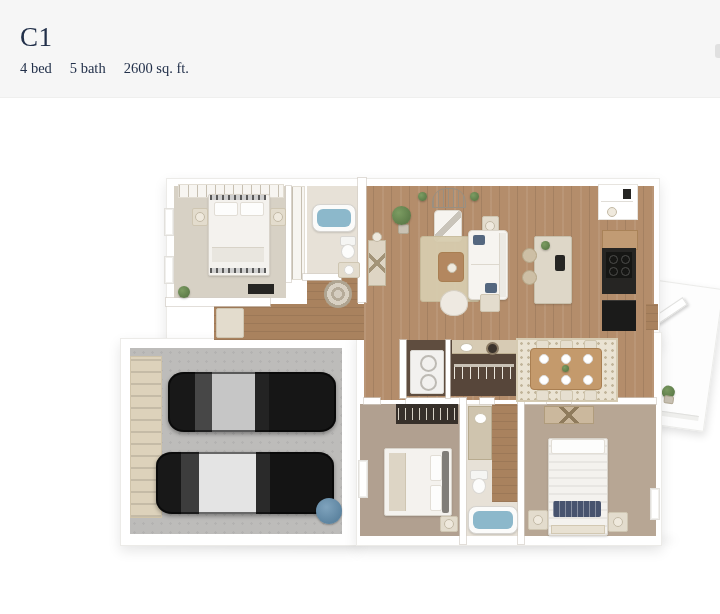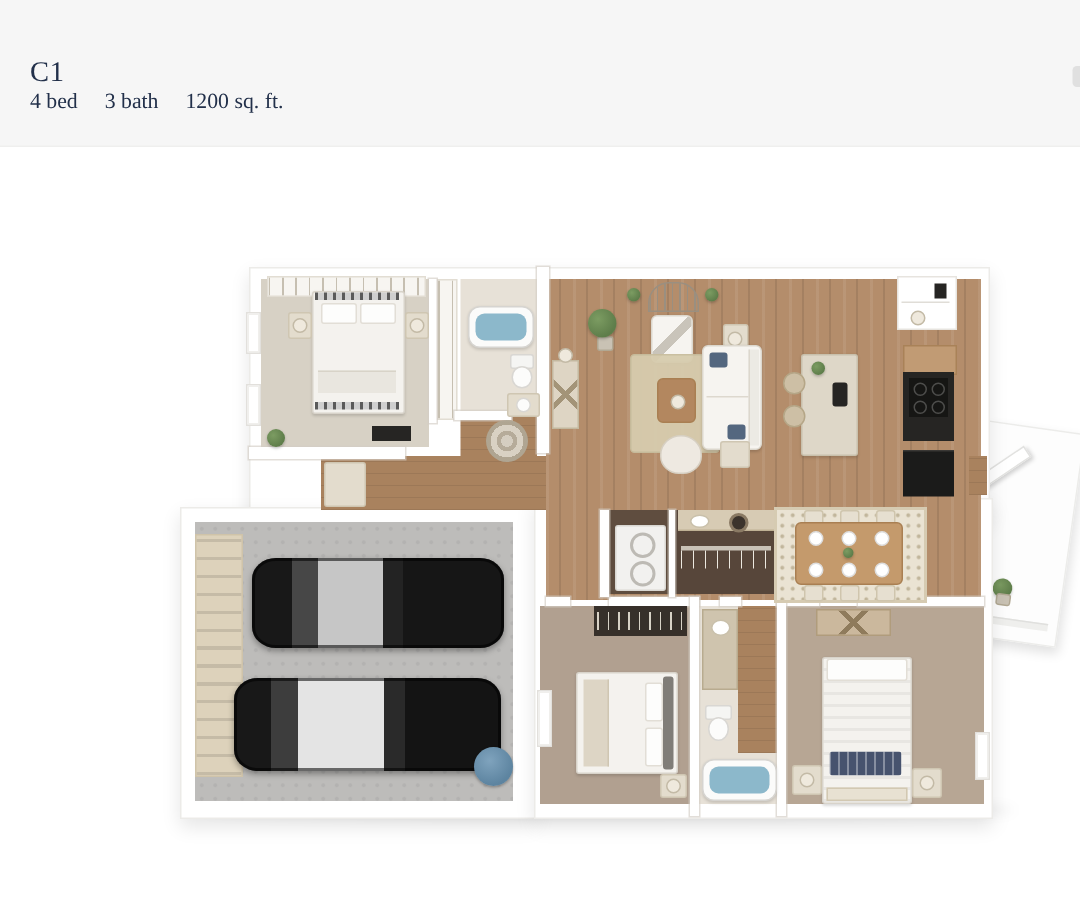--- a/index.html
+++ b/index.html
@@ -7,23 +7,22 @@
     width:720px;height:614px;position:relative;overflow:hidden;
     background:var(--page-bg,#fff);
     font-family:"Liberation Serif","DejaVu Serif",serif;
   }
   
   .header{
     position:absolute;left:0;top:0;width:720px;height:97px;
     background:var(--header-bg,#f6f6f6);border-bottom:1px solid #efefee;
   }
   .title{
-    position:absolute;left:20px;top:22px;font-size:19px;letter-spacing:.5px;
+    position:absolute;left:20px;top:22px;font-size:27px;letter-spacing:.5px;
     color:var(--title-text,#22304a);
-    margin-top:16px;
   }
   .specs{
     position:absolute;left:20px;top:60px;display:flex;gap:18px;
     font-size:14.5px;color:var(--title-text,#22304a);
   }
   .edge-art{
     position:absolute;right:0;top:44px;width:5px;height:14px;
     background:#dcdcdc;border-radius:3px 0 0 3px;opacity:.85;
   }
   
@@ -71,22 +70,22 @@
   .gshadow{background:rgba(0,0,0,.08);filter:blur(4px);z-index:0;border-radius:50%}
   .window{background:#fff;border:1px solid #e2e0dc;box-shadow:inset 0 0 0 1px #f0efec}
 </style>
 </head>
 <body>
 
 <div class="header">
   <div class="title">C1</div>
   <div class="specs">
     <span>4 bed</span>
-    <span>3 bath</span>
-    <span>1200 sq. ft.</span>
+    <span>5 bath</span>
+    <span>2600 sq. ft.</span>
   </div>
   <div class="edge-art"></div>
 </div>
 
 <div id="plan">
 
   <div class="gshadow" style="left:16px;top:362px;width:540px;height:12px"></div>
 
   <div class="porch" style="left:528px;top:112px;width:64px;height:142px">
     <div style="left:-10px;top:26px;width:42px;height:7px;background:#fff;border:1px solid #e2e2e0;box-shadow:1px 2px 3px rgba(0,0,0,.18);transform:rotate(-42deg)"></div>

